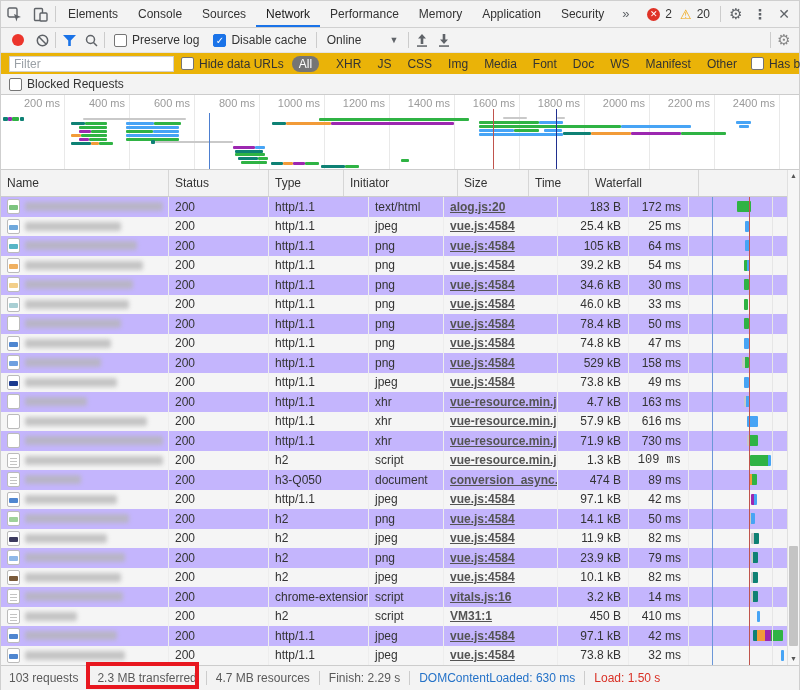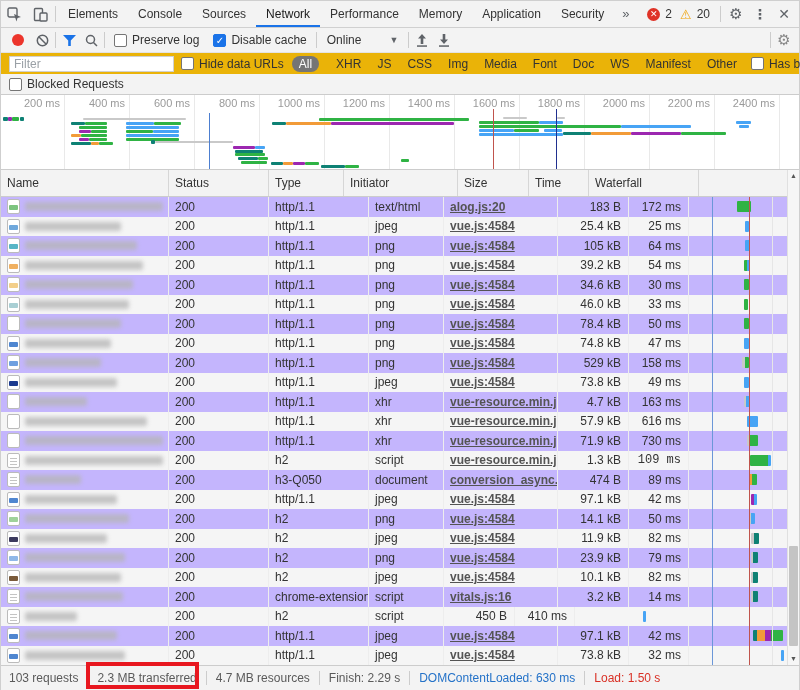--- a/index.html
+++ b/index.html
@@ -746,20 +746,23 @@
         </div>
       </div>
       <div class="nrow alt">
         <div class="td" style="width: 168px;">
           <div class="ficon script"></div>
           <div class="nameblur" style="width: 52px;"></div>
         </div>
         <div class="td" style="width: 100px;">200</div>
         <div class="td" style="width: 100px;">h2</div>
         <div class="td" style="width: 75px;">script</div>
+        <div class="td" style="width: 114px;">
+          <a>VM31:1</a>
+        </div>
         <div class="td num" style="width: 71px;">450 B</div>
         <div class="td num" style="width: 60px;">410 ms</div>
         <div class="td wf-cell" style="border-right: none;">
           <div class="wf-bar" style="left: 68px;">
             <div style="width: 3px; background: rgb(71, 164, 245);"></div>
           </div>
         </div>
       </div>
       <div class="nrow">
         <div class="td" style="width: 168px;">

